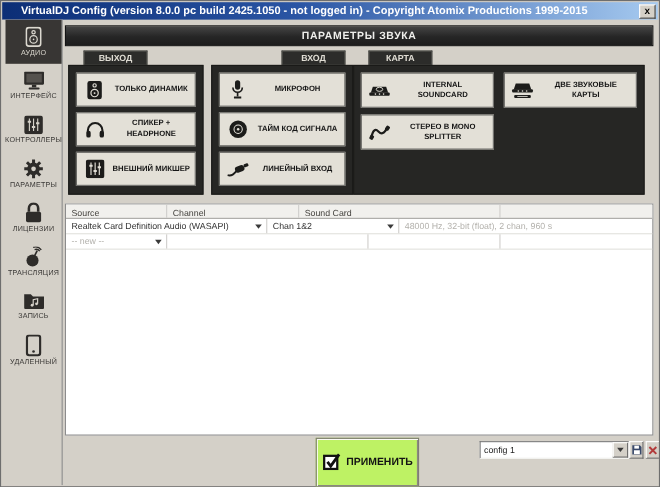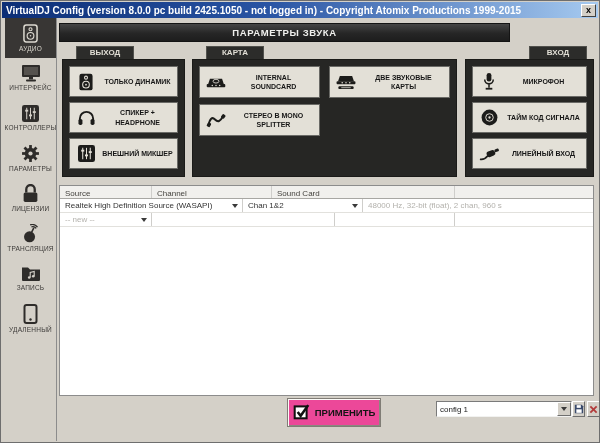--- a/index.html
+++ b/index.html
@@ -2,38 +2,38 @@
 <html><head>
 <meta charset="utf-8">
 <style>
   html,body{margin:0;padding:0;background:#9a9a9a;}
   *{box-sizing:border-box;}
   .window{position:relative;width:600px;height:443px;background:#d4d0c8;
     font-family:"Liberation Sans",sans-serif;border:1px solid #6e6e6e;overflow:hidden;}
   
   .titlebar{position:absolute;left:1px;top:1px;right:1px;height:16px;
     background:linear-gradient(90deg,#0c2e76 0%,#2a55a4 45%,#a6caf0 100%);
-    display:flex;align-items:center;padding:0 2px 0 4px;}
+    display:flex;align-items:center;padding:0 2px 0 17px;}
   .titlebar .title{flex:1;color:#fff;font-size:10px;font-weight:bold;white-space:nowrap;overflow:hidden;}
   .close-btn{width:15px;height:13px;background:#d4d0c8;border:1px solid;
     border-color:#ffffff #404040 #404040 #ffffff;font-size:9px;font-weight:bold;
     line-height:10px;text-align:center;color:#000;padding:0;cursor:pointer;font-family:"Liberation Sans",sans-serif;}
   .body{position:absolute;left:1px;top:17px;right:1px;bottom:1px;background:#d4d0c8;}
   
   .sidebar{position:absolute;left:0;top:0;bottom:0;width:55px;background:#d4d0c8;
     border-right:1px solid #8c8c8c;}
   .side-item{height:40px;display:flex;flex-direction:column;align-items:center;
     justify-content:center;gap:2px;margin-left:3px;cursor:pointer;}
   .side-item .slbl{font-size:6.5px;color:#3c3a38;letter-spacing:.2px;white-space:nowrap;}
   .side-item.selected{background:#383634;}
   .side-item.selected .slbl{color:#d8d5cc;}
   .side-item svg{display:block;}
   
   .main{position:absolute;left:56px;top:0;right:0;bottom:0;}
-  .header-bar{position:absolute;left:1px;top:5px;width:451px;height:19px;
+  .header-bar{position:absolute;left:1px;top:5px;width:535px;height:19px;
     background:linear-gradient(#454545,#262626 55%,#1d1d1d);border:1px solid #141414;
     color:#efefec;font-size:9.5px;font-weight:bold;letter-spacing:.6px;text-align:center;line-height:17px;}
   .panels{position:absolute;left:4px;top:28px;width:532px;height:131px;display:flex;}
   .sec{display:flex;flex-direction:column;justify-content:space-between;}
   .sec-output{width:123px;margin-right:7px;}
   .sec-card{width:265px;margin-right:8px;}
   .sec-input{flex:1;}
   .tab{height:13px;width:58px;background:#2c2c2a;border:1px solid #50504c;border-bottom:none;
     color:#e0ddd4;font-size:8px;font-weight:bold;text-align:center;line-height:12px;margin-left:14px;}
   .sec-input .tab{margin-left:auto;margin-right:7px;}
@@ -55,21 +55,21 @@
     justify-content:space-between;padding:0 4px 0 5px;overflow:hidden;white-space:nowrap;}
   .c1{width:92px;flex:none;} .c2{width:183px;flex:none;} .c3{width:120px;flex:none;}
   .c4{flex:1;border-right:none;}
   .trow{display:flex;height:14px;border-bottom:1px solid #e2e1dd;align-items:stretch;}
   .darr{width:0;height:0;border-left:3.5px solid transparent;border-right:3.5px solid transparent;
     border-top:4px solid #3a3a3a;flex:none;margin-left:4px;}
   .muted{color:#b3b1ac;}
   .clickable{cursor:pointer;}
   
   .footer{position:absolute;left:0;right:0;bottom:0;height:47px;}
-  .apply-btn{position:absolute;left:229px;top:4px;width:94px;height:29px;background:#ec4899;
+  .apply-btn{position:absolute;left:229px;top:4px;width:94px;height:45px;background:#bef264;
     border:1px solid #807d76;box-shadow:inset 1px 1px 0 #fbfaf7, inset -1px -1px 0 #8b887f;
     display:flex;align-items:center;justify-content:center;gap:5px;font-size:9.5px;font-weight:bold;
     color:#141414;cursor:pointer;font-family:"Liberation Sans",sans-serif;}
   .combo{position:absolute;left:378px;top:7px;width:136px;height:16px;background:#fff;
     border:1px solid;border-color:#7a7a7a #f2f2f0 #f2f2f0 #7a7a7a;display:flex;align-items:center;
     font-size:8px;color:#222;cursor:pointer;}
   .combo .cval{flex:1;padding-left:3px;overflow:hidden;white-space:nowrap;}
   .combo-btn{width:14px;align-self:stretch;background:#d4d0c8;border:1px solid;flex:none;
     border-color:#ffffff #6f6f6f #6f6f6f #ffffff;display:flex;align-items:center;justify-content:center;cursor:pointer;}
   .combo-btn .darr{margin-left:0;}
@@ -226,20 +226,57 @@
                       <line x1="13" y1="3" x2="13" y2="15"></line>
                     </g>
                     <g stroke="#e3e0d7" stroke-width="2">
                       <line x1="3.4" y1="6" x2="6.6" y2="6"></line>
                       <line x1="7.4" y1="11" x2="10.6" y2="11"></line>
                       <line x1="11.4" y1="7.5" x2="14.6" y2="7.5"></line>
                     </g>
                   </svg>
               </span>
               <span class="tx">ВНЕШНИЙ МИКШЕР</span>
+            </button>
+          </div>
+        </section>
+
+        <section class="sec sec-input">
+          <div class="tab">ВХОД</div>
+          <div class="panel-body stack">
+            <button class="sbtn">
+              <span class="ic">
+                <svg width="14" height="19" viewBox="0 0 14 20">
+                    <rect x="4.5" y="1" width="5" height="9" rx="2.5" fill="#1c1c1a"></rect>
+                    <path d="M2.5,8 a4.5,4.5 0 0 0 9,0" fill="none" stroke="#1c1c1a" stroke-width="1.6"></path>
+                    <line x1="7" y1="13" x2="7" y2="16.5" stroke="#1c1c1a" stroke-width="1.6"></line>
+                    <line x1="3.5" y1="17.6" x2="10.5" y2="17.6" stroke="#1c1c1a" stroke-width="1.9"></line>
+                  </svg>
+              </span>
+              <span class="tx">МИКРОФОН</span>
+            </button>
+            <button class="sbtn">
+              <span class="ic">
+                <svg width="17" height="17" viewBox="0 0 18 18">
+                    <circle cx="9" cy="9" r="8.4" fill="#1c1c1a"></circle>
+                    <circle cx="9" cy="9" r="4" fill="none" stroke="#e3e0d7" stroke-width="1"></circle>
+                    <circle cx="9" cy="9" r="1.2" fill="#e3e0d7"></circle>
+                  </svg>
+              </span>
+              <span class="tx">ТАЙМ КОД СИГНАЛА</span>
+            </button>
+            <button class="sbtn">
+              <span class="ic">
+                <svg width="21" height="14" viewBox="0 0 22 14">
+                    <path d="M1,12.5 C5,13.5 7,11.5 9.5,8.5" fill="none" stroke="#1c1c1a" stroke-width="1.8"></path>
+                    <rect x="8" y="3.5" width="9" height="6" rx="2.5" transform="rotate(-22 12.5 6.5)" fill="#1c1c1a"></rect>
+                    <rect x="16.2" y="1.6" width="4.6" height="3" rx="1" transform="rotate(-22 18.5 3.1)" fill="#1c1c1a"></rect>
+                  </svg>
+              </span>
+              <span class="tx">ЛИНЕЙНЫЙ ВХОД</span>
             </button>
           </div>
         </section>
 
         <section class="sec sec-card">
           <div class="tab">КАРТА</div>
           <div class="panel-body">
             <div class="grid">
               <button class="sbtn">
                 <span class="ic">
@@ -282,69 +319,32 @@
                       <rect x=".8" y="11" width="4.2" height="3.6" rx="1" transform="rotate(-62 2.9 12.8)" fill="#1c1c1a"></rect>
                       <rect x="15.2" y="2.6" width="4.2" height="3.6" rx="1" transform="rotate(-55 17.3 4.4)" fill="#1c1c1a"></rect>
                     </svg>
                 </span>
                 <span class="tx">СТЕРЕО В MONO
 SPLITTER</span>
               </button>
             </div>
           </div>
         </section>
-
-        <section class="sec sec-input">
-          <div class="tab">ВХОД</div>
-          <div class="panel-body stack">
-            <button class="sbtn">
-              <span class="ic">
-                <svg width="14" height="19" viewBox="0 0 14 20">
-                    <rect x="4.5" y="1" width="5" height="9" rx="2.5" fill="#1c1c1a"></rect>
-                    <path d="M2.5,8 a4.5,4.5 0 0 0 9,0" fill="none" stroke="#1c1c1a" stroke-width="1.6"></path>
-                    <line x1="7" y1="13" x2="7" y2="16.5" stroke="#1c1c1a" stroke-width="1.6"></line>
-                    <line x1="3.5" y1="17.6" x2="10.5" y2="17.6" stroke="#1c1c1a" stroke-width="1.9"></line>
-                  </svg>
-              </span>
-              <span class="tx">МИКРОФОН</span>
-            </button>
-            <button class="sbtn">
-              <span class="ic">
-                <svg width="17" height="17" viewBox="0 0 18 18">
-                    <circle cx="9" cy="9" r="8.4" fill="#1c1c1a"></circle>
-                    <circle cx="9" cy="9" r="4" fill="none" stroke="#e3e0d7" stroke-width="1"></circle>
-                    <circle cx="9" cy="9" r="1.2" fill="#e3e0d7"></circle>
-                  </svg>
-              </span>
-              <span class="tx">ТАЙМ КОД СИГНАЛА</span>
-            </button>
-            <button class="sbtn">
-              <span class="ic">
-                <svg width="21" height="14" viewBox="0 0 22 14">
-                    <path d="M1,12.5 C5,13.5 7,11.5 9.5,8.5" fill="none" stroke="#1c1c1a" stroke-width="1.8"></path>
-                    <rect x="8" y="3.5" width="9" height="6" rx="2.5" transform="rotate(-22 12.5 6.5)" fill="#1c1c1a"></rect>
-                    <rect x="16.2" y="1.6" width="4.6" height="3" rx="1" transform="rotate(-22 18.5 3.1)" fill="#1c1c1a"></rect>
-                  </svg>
-              </span>
-              <span class="tx">ЛИНЕЙНЫЙ ВХОД</span>
-            </button>
-          </div>
-        </section>
       </div>
 
       <div class="stable">
         <div class="thead">
           <div class="cell c1">Source</div>
           <div class="cell c3">Channel</div>
           <div class="cell c2">Sound Card</div>
           <div class="cell c4"></div>
         </div>
         <div class="trow">
           <div class="cell c2 clickable">
-            <span>Realtek High Definition Source (WASAPI)</span>
+            <span>Realtek Card Definition Audio (WASAPI)</span>
             <span class="darr"></span>
           </div>
           <div class="cell c3 clickable">
             <span>Chan 1&amp;2</span>
             <span class="darr"></span>
           </div>
           <div class="cell c4 muted">48000 Hz, 32-bit (float), 2 chan, 960 s</div>
         </div>
         <div class="trow">
           <div class="cell c1 clickable">

